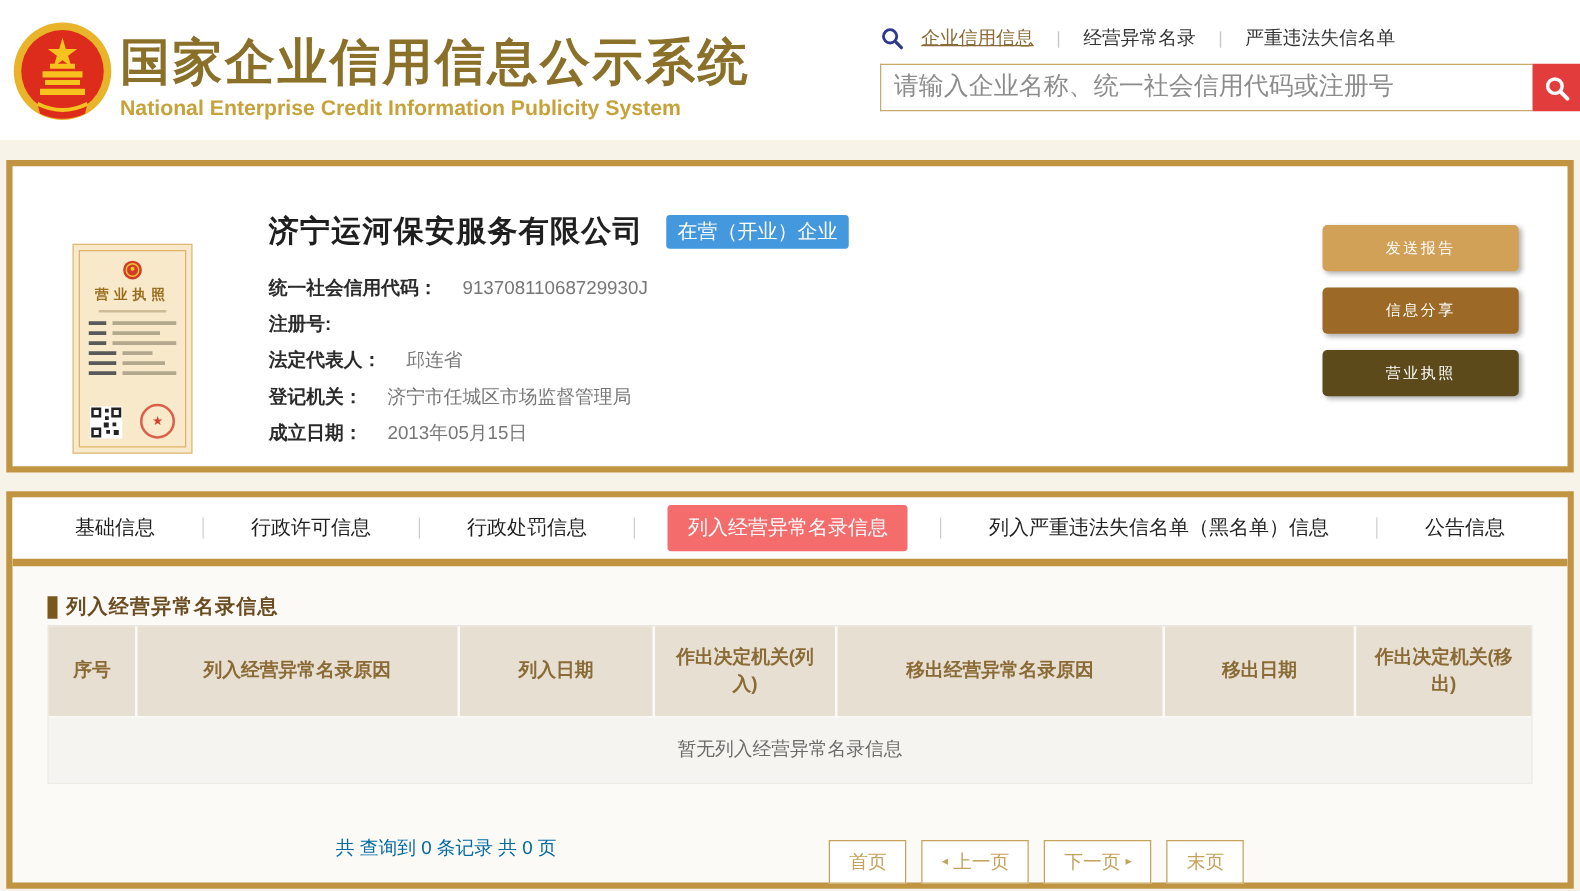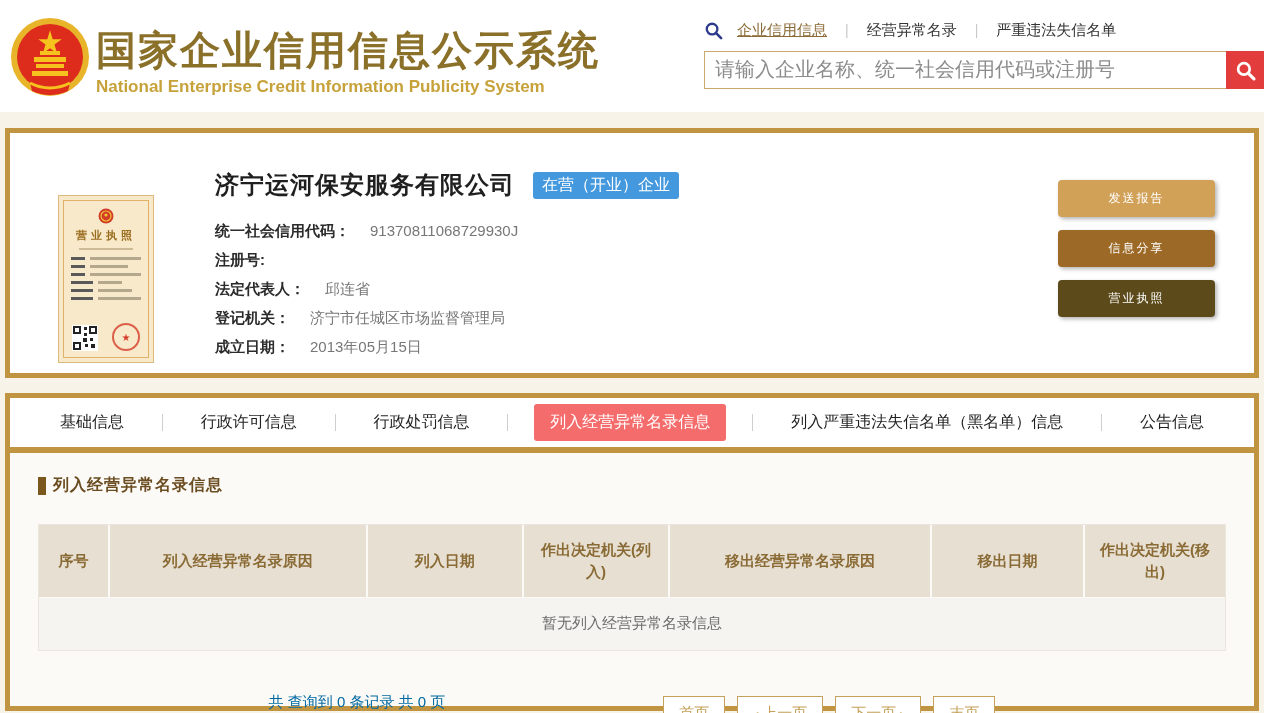--- a/index.html
+++ b/index.html
@@ -110,21 +110,21 @@
     padding:8px 12px; border-radius:3px;
   }
   .tab.active { background:#f56c6c; color:#fff; padding:8px 16px; }
   .tab-sep { width:1px; height:17px; background:#cfcfcf; }
 
   .content-area { padding:22px 28px 0; }
   .section-title { display:flex; align-items:center; }
   .section-marker { width:8px; height:18px; background:#7a571c; margin-right:7px; }
   .section-title-text { font-size:16px; font-weight:bold; color:#6b4c20; letter-spacing:1px; }
 
-  .ab-table { margin-top:28px; border:1px solid #eae6df; }
+  .ab-table { margin-top:4px; border:1px solid #eae6df; }
   .thead {
     display:grid;
     grid-template-columns:6% 21.7% 13.2% 12.3% 22.1% 12.9% 11.8%;
     background:#e7dfd2;
   }
   .th {
     min-height:72px; display:flex; align-items:center; justify-content:center;
     text-align:center; font-size:15px; font-weight:bold; color:#8a6b35;
     padding:8px 12px; border-right:2px solid #fbfaf7; line-height:1.5;
   }

